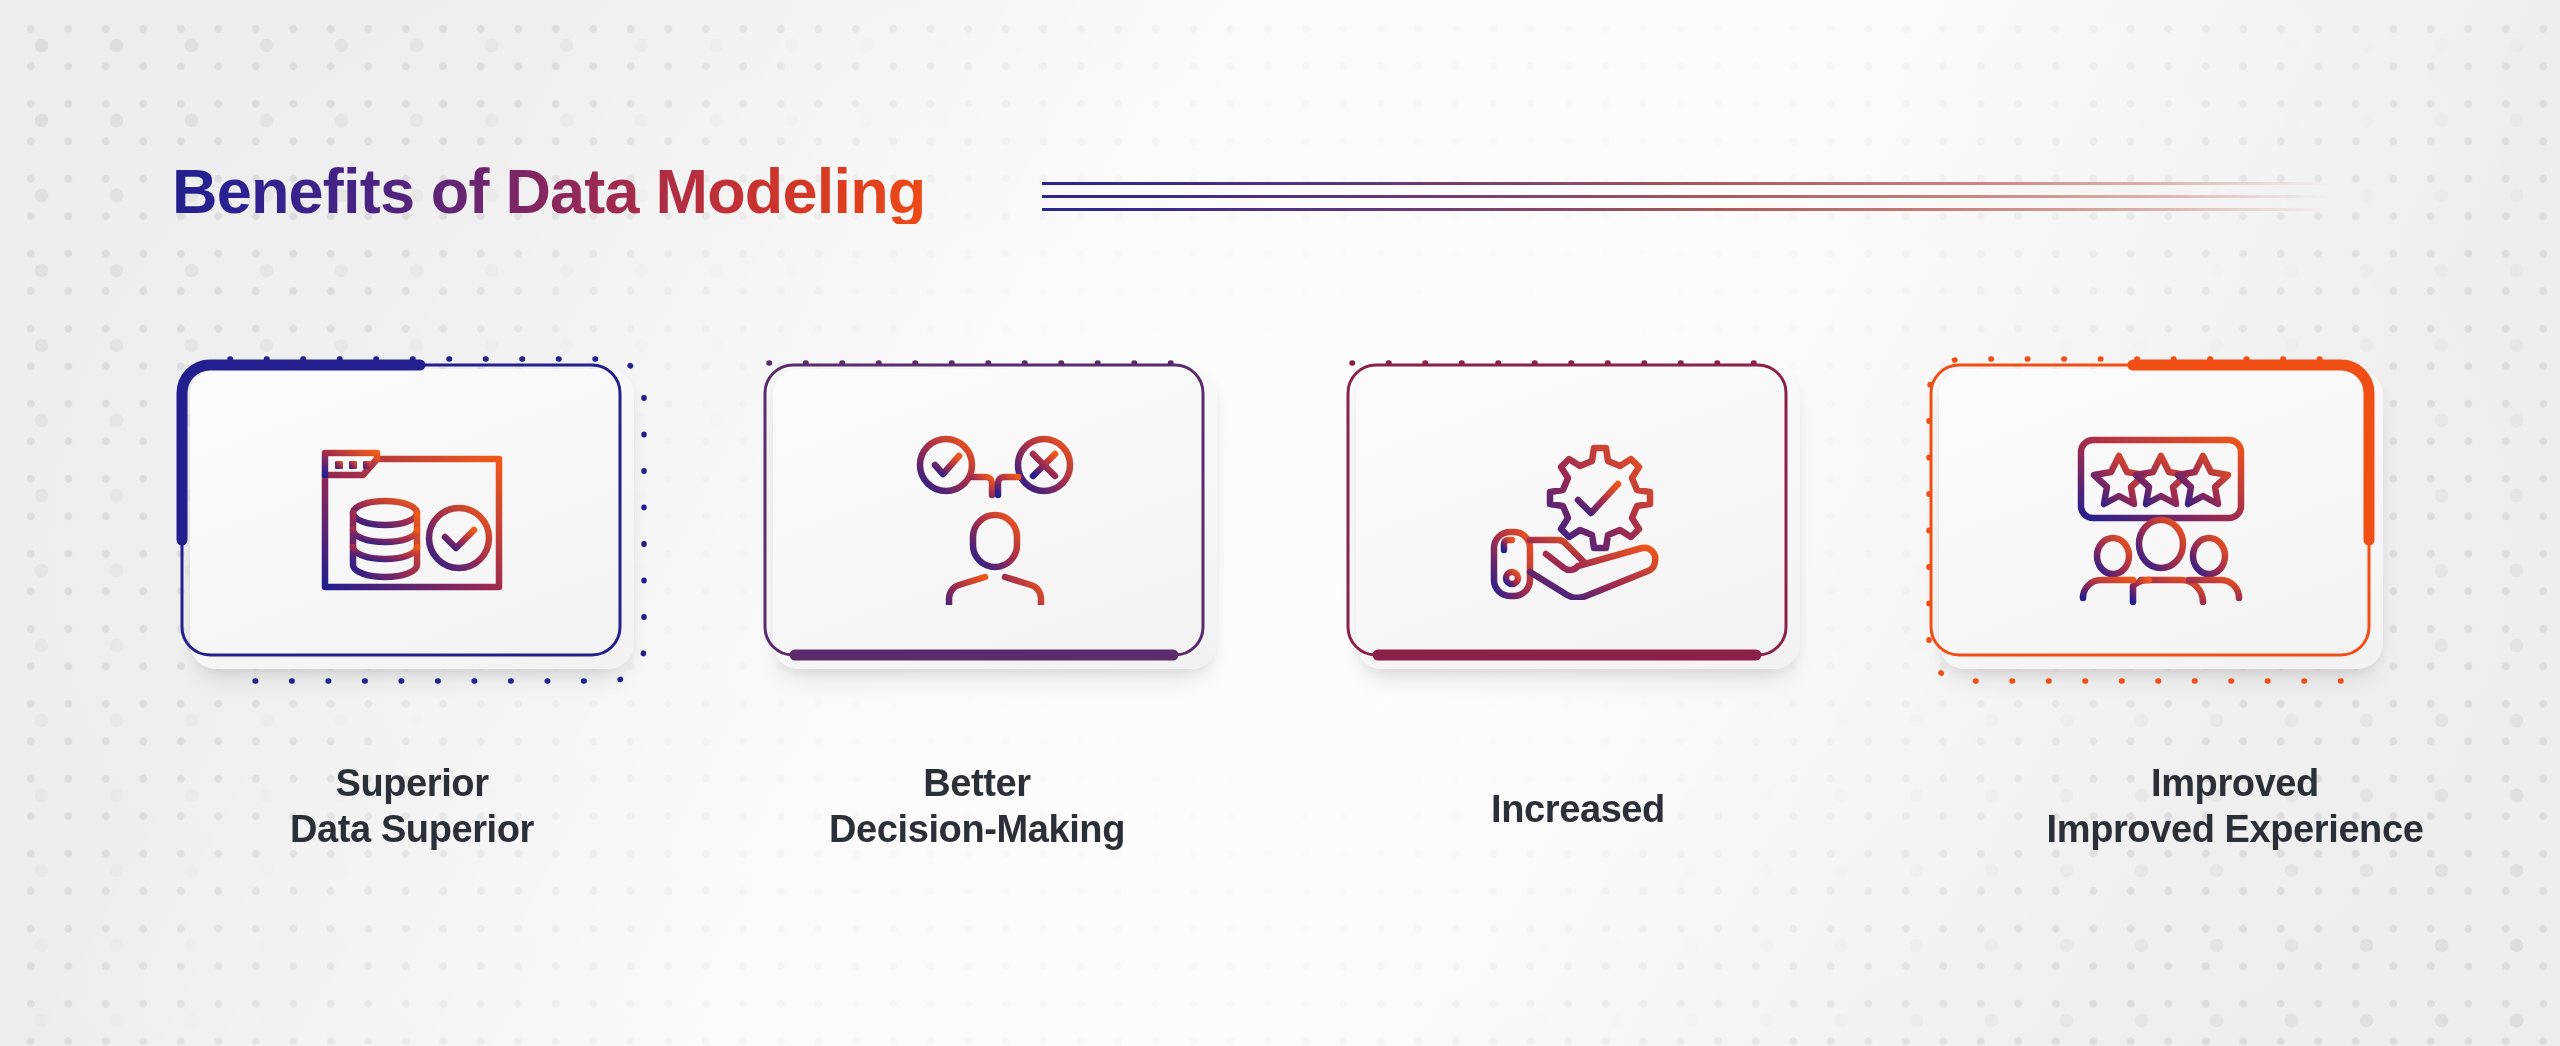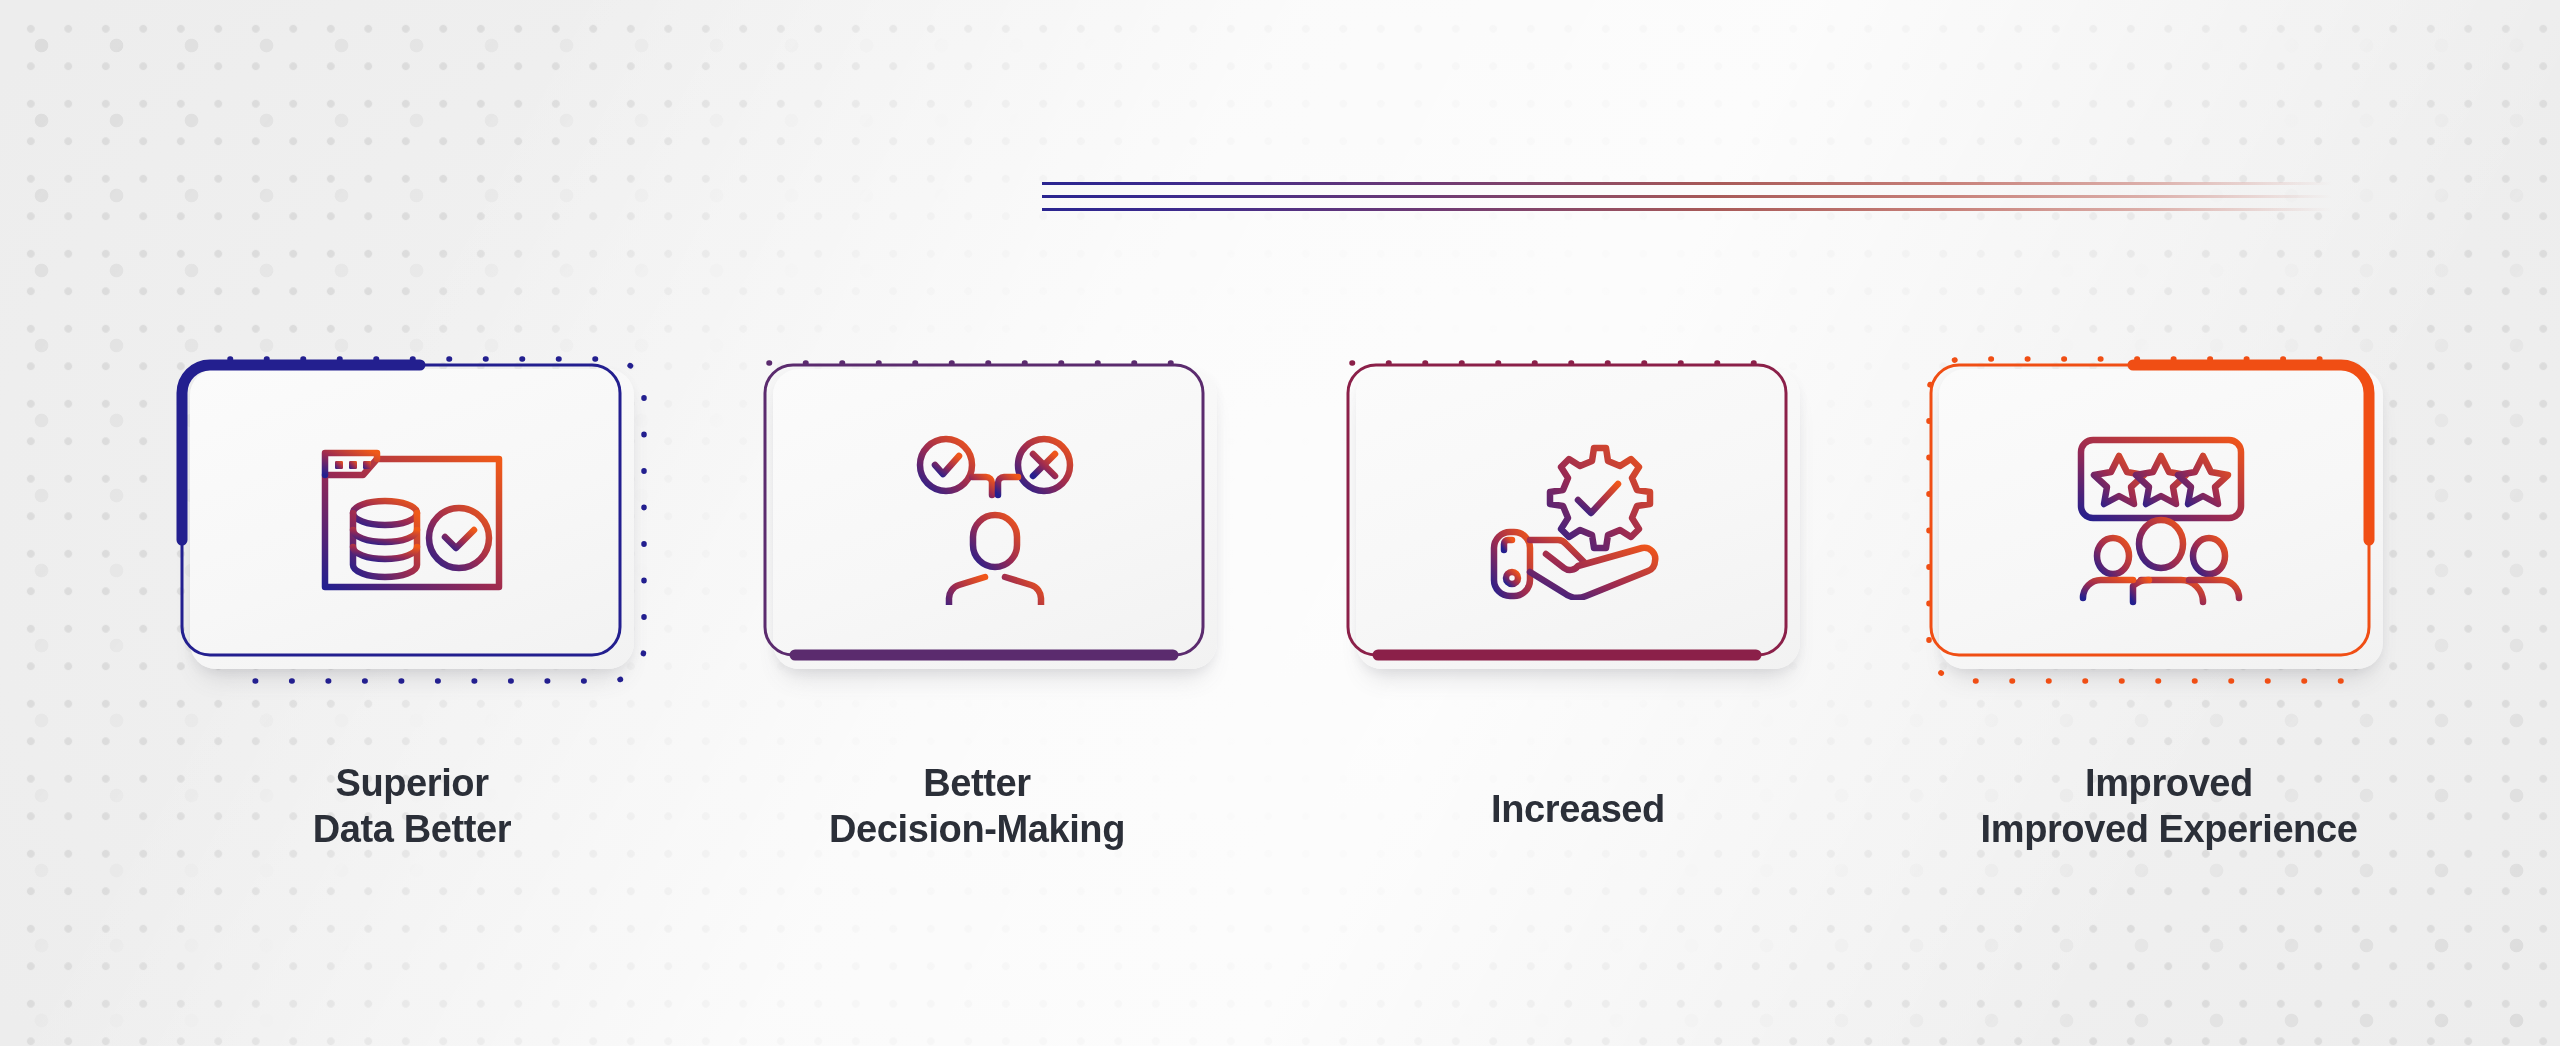--- a/index.html
+++ b/index.html
@@ -177,33 +177,36 @@
     text-align: center;
     color: #2b2f38;
     font-size: 38px;
     font-weight: 700;
     letter-spacing: -0.4px;
     line-height: 1.22;
   }
   .label-slot.s1 { left: 172px; }
   .label-slot.s2 { left: 737px; }
   .label-slot.s3 { left: 1338px; margin-top: 26px; }
-  .label-slot.s4 { left: 1919px; width: 500px; }
+  .label-slot.s4 { left: 1985px; width: 500px; }
   .label-line { display: block; white-space: nowrap; }
 </style>
 </head>
 <body>
 
 <div id="stage">
 
   <div class="bg-base"></div>
   <div class="bg-dots-big"></div>
   <div class="bg-dots"></div>
   <div class="bg-sheen"></div>
 
+  <div class="header">
+    <div class="title">Benefits of Data Modeling</div>
+  </div>
 
   <div class="rule-group">
     <div class="rule r1"></div>
     <div class="rule r2"></div>
     <div class="rule r3"></div>
   </div>
 
   <div class="cards">
 
     <div class="card-slot s1">
@@ -401,21 +404,21 @@
           </g>
         </svg>
       </div>
     </div>
 
   </div>
 
   <div class="labels">
     <div class="label-slot s1">
       <span class="label-line">Superior</span>
-      <span class="label-line">Data Better</span>
+      <span class="label-line">Data Superior</span>
     </div>
     <div class="label-slot s2">
       <span class="label-line">Better</span>
       <span class="label-line">Decision-Making</span>
     </div>
     <div class="label-slot s3">
       <span class="label-line">Increased</span>
     </div>
     <div class="label-slot s4">
       <span class="label-line">Improved</span>

